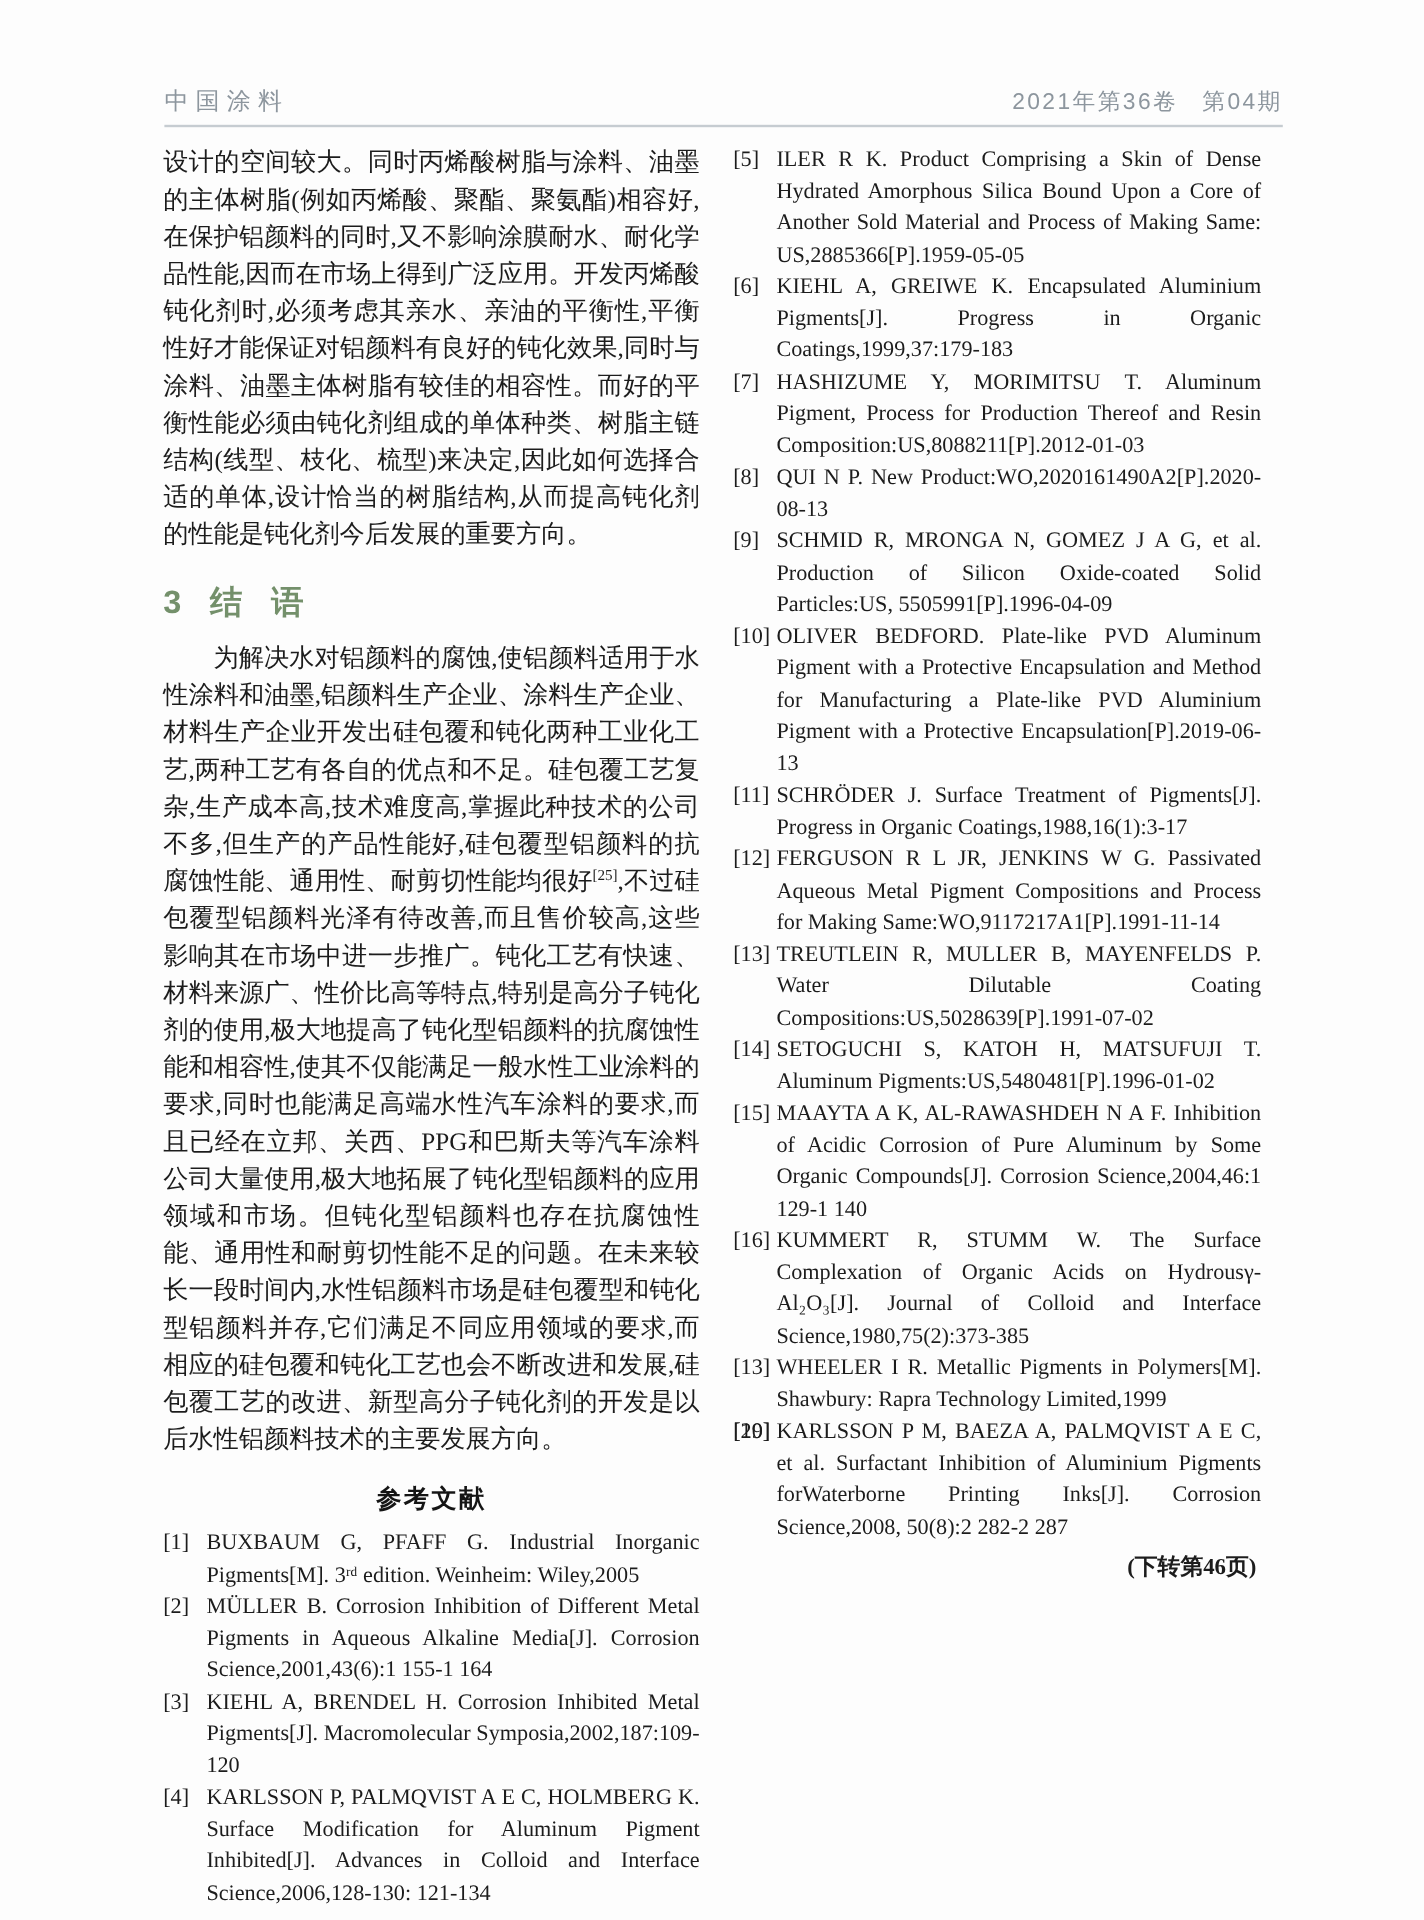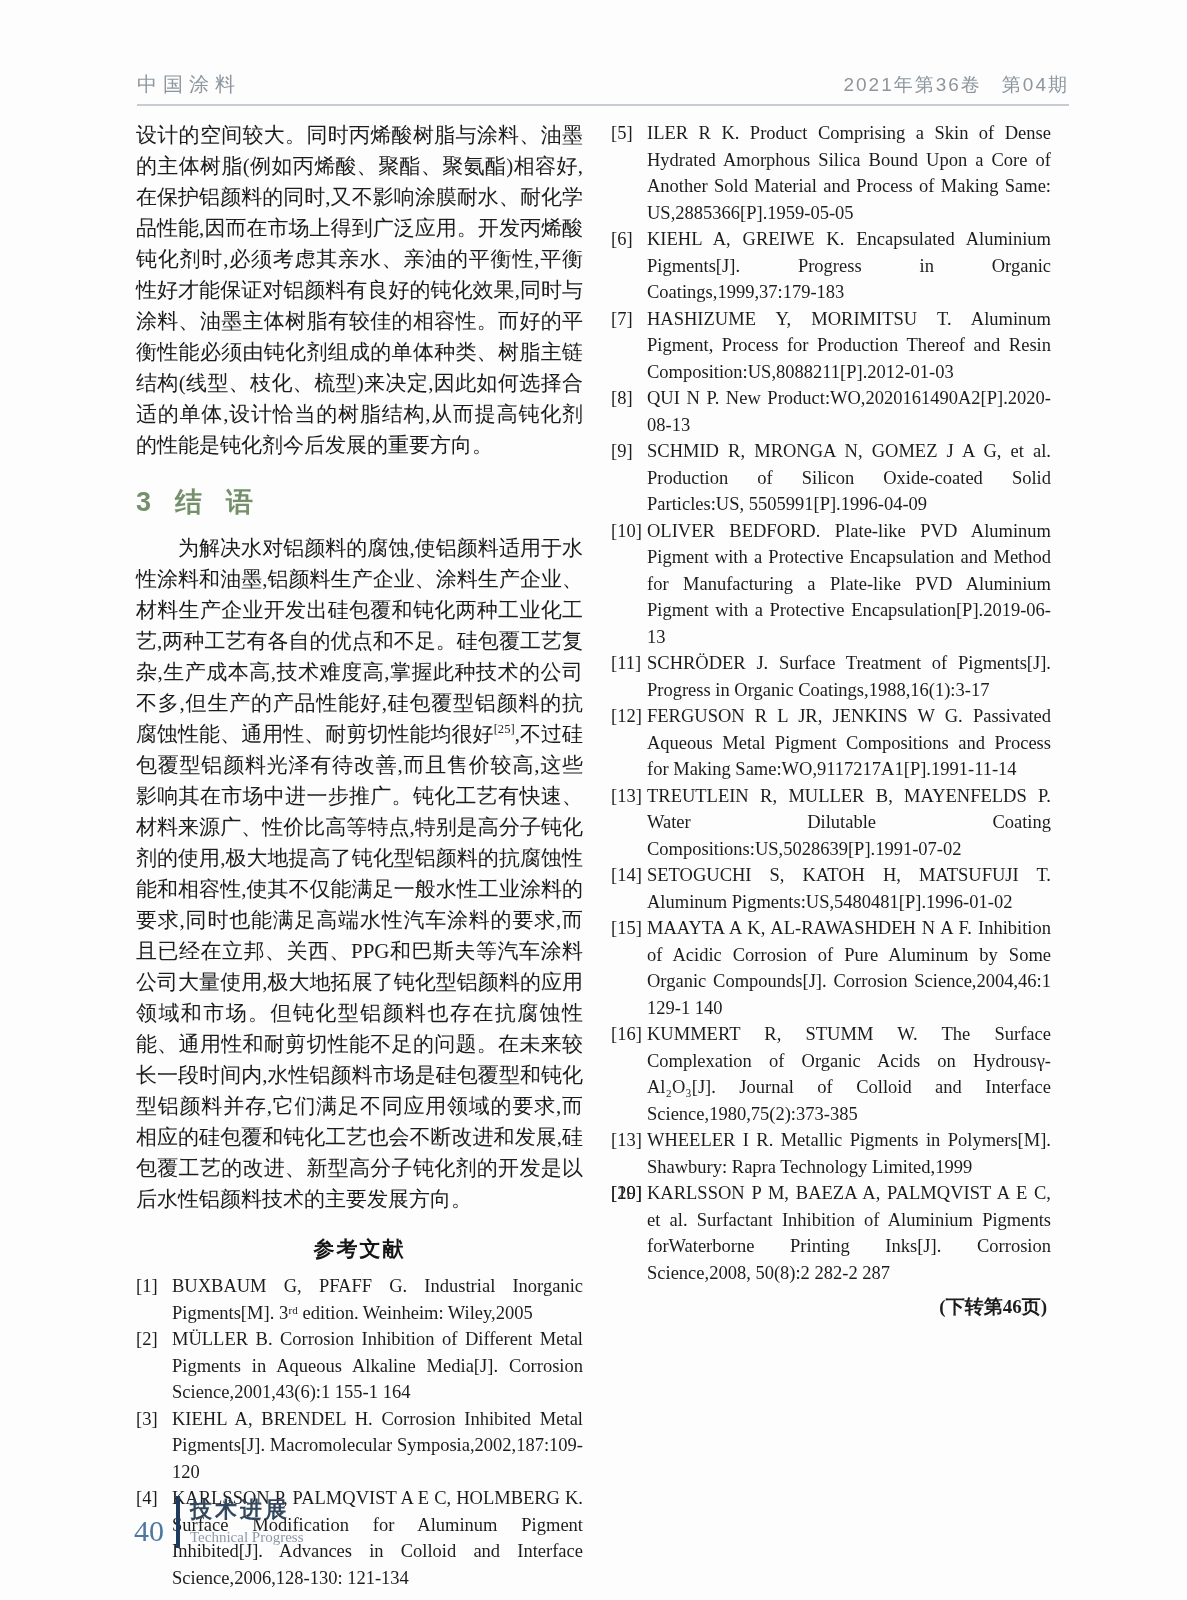--- a/index.html
+++ b/index.html
@@ -184,22 +184,14 @@
 
 
         <li class="ref">
           <span class="ref-id">[20]</span>
           <span>KARLSSON P M, BAEZA A, PALMQVIST A E C, et al. Surfactant Inhibition of Aluminium Pigments forWaterborne Printing Inks[J]. Corrosion Science,2008, 50(8):2 282-2 287</span>
         </li>
       </ul>
     <p class="cont-note">(下转第46页)</p>
   </div>
 
-  <div class="footer">
-    <span class="pagenum">40</span>
-    <span class="bar"></span>
-    <span class="sec-block">
-      <span class="sec-cn">技术进展</span>
-      <span class="sec-en">Technical Progress</span>
-    </span>
-  </div>
 
 </div>
 
 </body></html>

